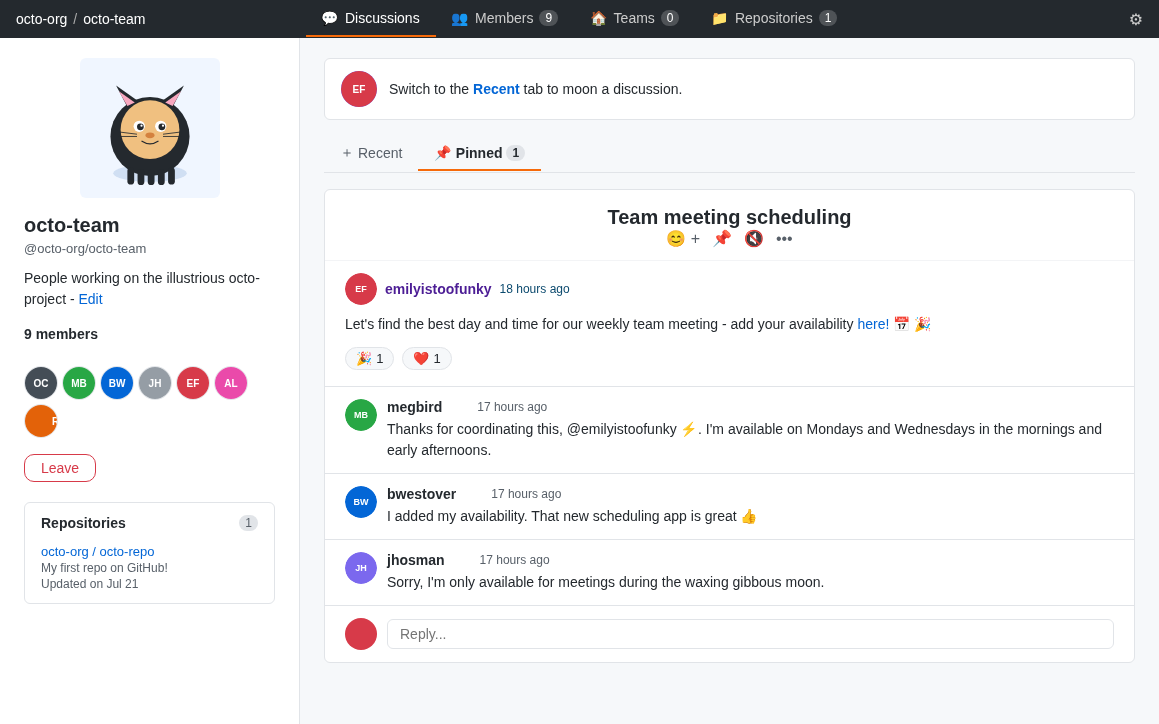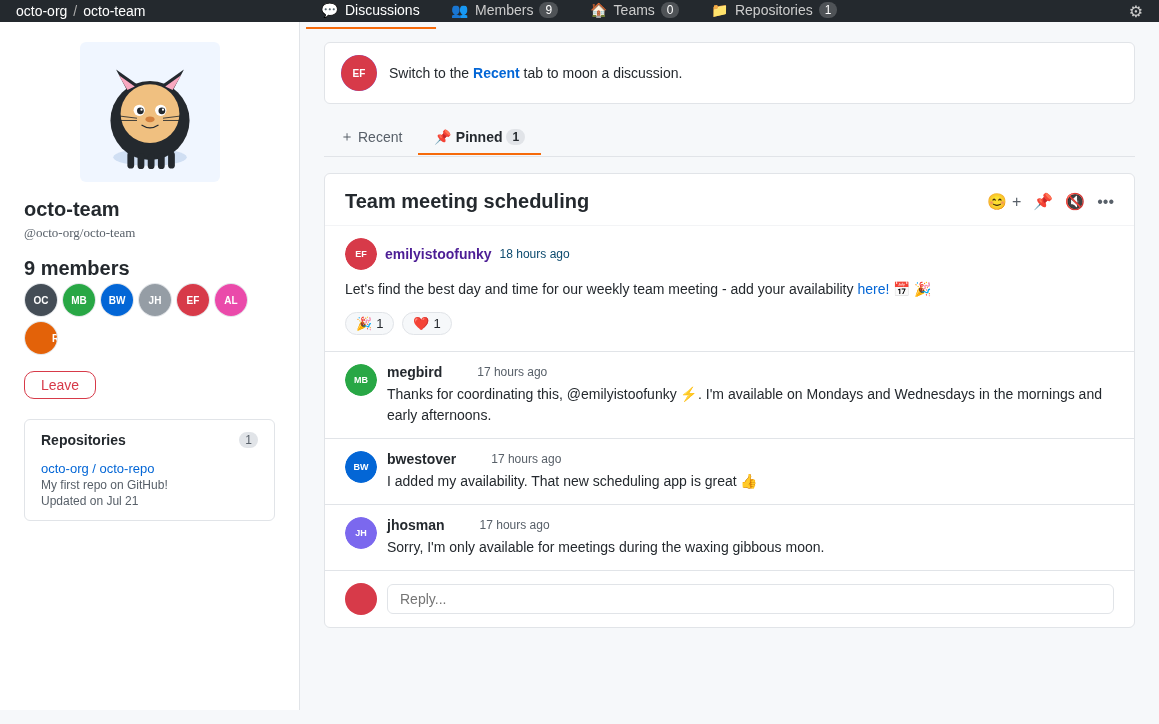--- a/index.html
+++ b/index.html
@@ -4,21 +4,21 @@
   <style>
     * { box-sizing: border-box; margin: 0; padding: 0; }
     body { font-family: -apple-system, BlinkMacSystemFont, "Segoe UI", Helvetica, Arial, sans-serif; font-size: 14px; color: #24292e; background: #f6f8fa; }
 
     
     .top-nav {
       display: flex;
       align-items: center;
       background: #24292e;
       padding: 0 16px;
-      height: 22px;
+      height: 38px;
       position: relative;
     }
     .top-nav-left {
       display: flex;
       align-items: center;
       gap: 6px;
       color: #fff;
       font-size: 14px;
     }
     .top-nav-left a { color: #fff; text-decoration: none; }
@@ -101,35 +101,34 @@
     .team-name {
       font-size: 20px;
       font-weight: 600;
       color: #24292e;
       margin-bottom: 4px;
     }
     .team-handle {
       color: #586069;
       font-size: 13px;
       margin-bottom: 12px;
-      font-family: Liberation Serif, serif;
     }
     .team-description {
       font-size: 14px;
       color: #24292e;
       margin-bottom: 4px;
       line-height: 1.5;
     }
     .team-description a { color: #0366d6; text-decoration: none; }
     .members-section { margin-top: 16px; }
     .members-label {
-      font-size: 20px;
+      font-size: 14px;
       font-weight: 600;
       color: #24292e;
-      margin-bottom: 3px;
+      margin-bottom: 24px;
     }
     .member-avatars {
       display: flex;
       gap: 4px;
       flex-wrap: wrap;
       margin-bottom: 16px;
     }
     .member-avatar {
       width: 34px;
       height: 34px;
@@ -256,20 +255,21 @@
       border-radius: 6px;
       padding: 0;
       overflow: hidden;
     }
     .discussion-header {
       display: flex;
       justify-content: space-between;
       align-items: center;
       padding: 16px 20px 12px;
       border-bottom: 1px solid #f3f4f6;
+      flex-direction: column;
     }
     .discussion-title {
       font-size: 20px;
       font-weight: 600;
       color: #24292e;
     }
     .discussion-actions {
       display: flex;
       align-items: center;
       gap: 12px;
@@ -470,20 +470,23 @@
           <rect x="93" y="188" width="12" height="28" rx="6" fill="#24292e"></rect>
           <rect x="111" y="189" width="12" height="27" rx="6" fill="#24292e"></rect>
           <rect x="129" y="188" width="12" height="28" rx="6" fill="#24292e"></rect>
           <rect x="147" y="185" width="12" height="30" rx="6" fill="#24292e"></rect>
         </svg>
       </div>
     </div>
 
     <h2 class="team-name">octo-team</h2>
     <div class="team-handle">@octo-org/octo-team</div>
+    <div class="team-description">
+      <span>People working on the illustrious octo-project - </span><a>Edit</a>
+    </div>
 
     <div class="members-section">
       <div class="members-label">9 members</div>
       <div class="member-avatars">
         <div class="member-avatar">
             <div class="member-avatar-img av-dark">OC</div>
           </div>
         <div class="member-avatar">
             <div class="member-avatar-img av-green">MB</div>
           </div>

